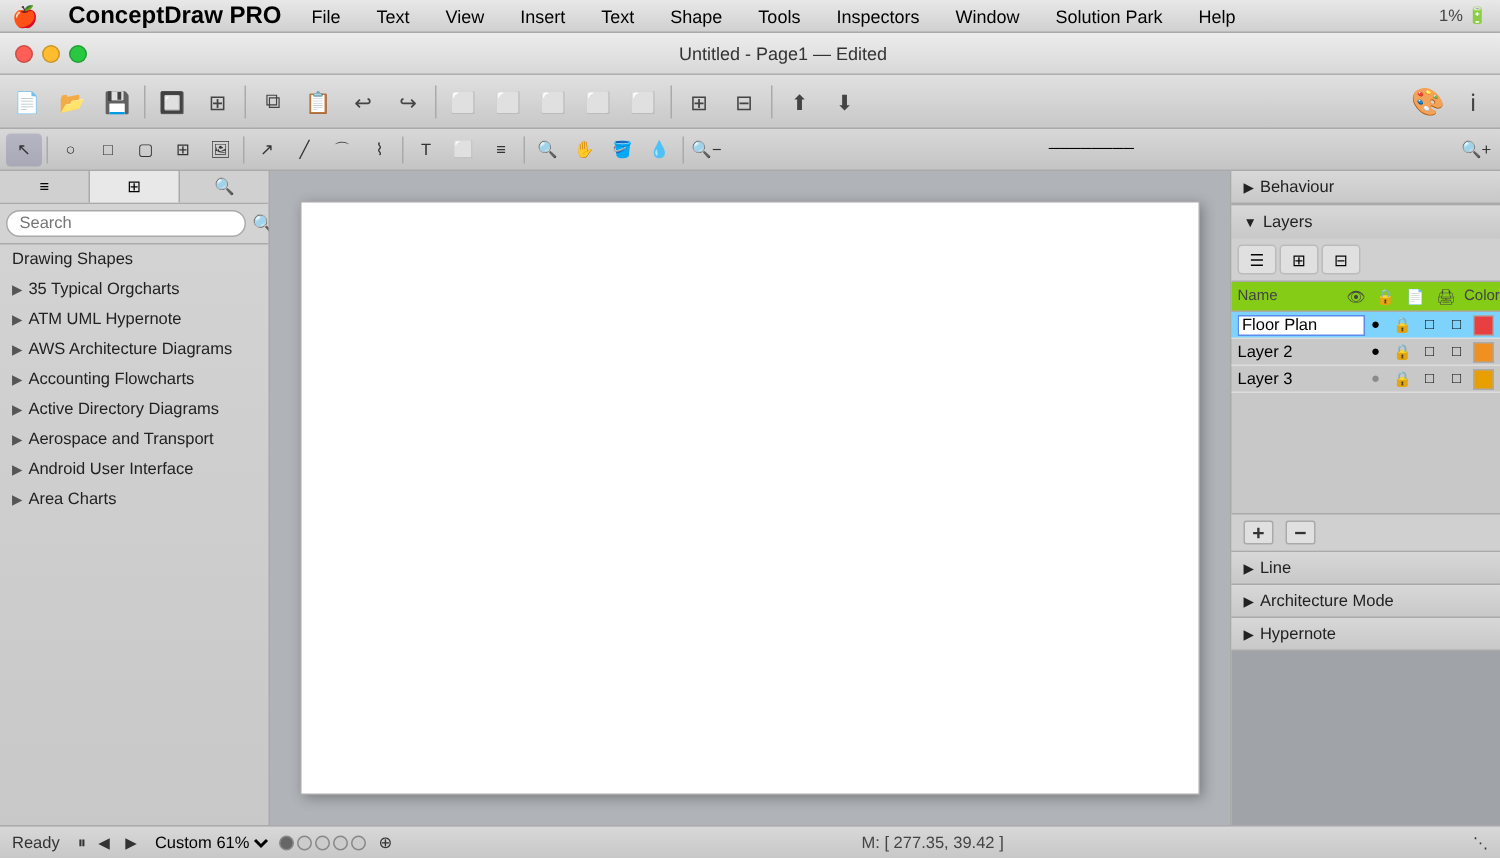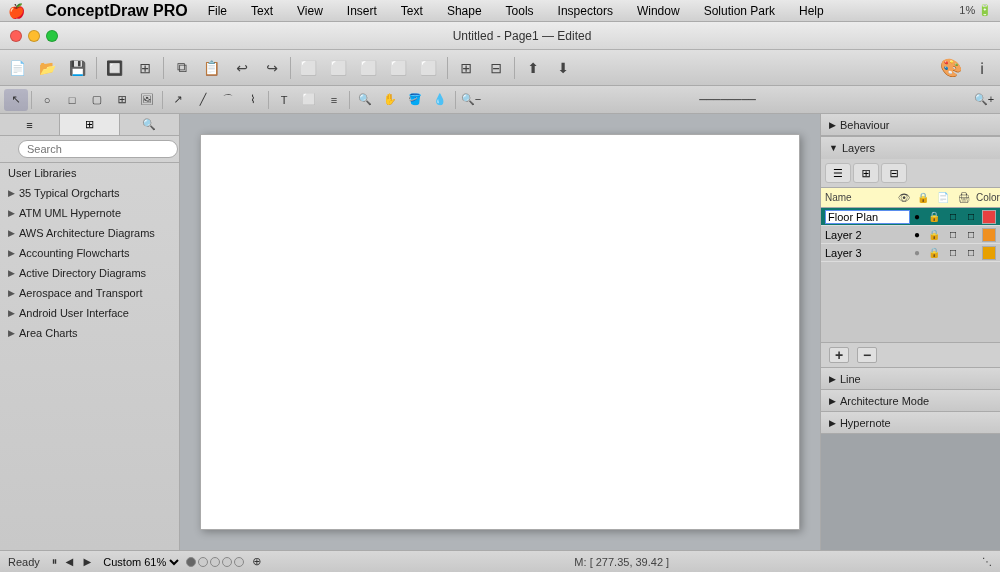--- a/index.html
+++ b/index.html
@@ -70,21 +70,21 @@
       display: flex; height: 22px; border-bottom: 1px solid #aaa;
     }
     .sidebar-tab {
       flex: 1; display: flex; align-items: center; justify-content: center;
       font-size: 11px; cursor: pointer; border-right: 1px solid #aaa;
       background: #d0d0d0;
     }
     .sidebar-tab:last-child { border-right: none; }
     .sidebar-tab.active { background: #e8e8e8; }
     .sidebar-search {
-      display: flex; align-items: center; padding: 4px 18px; gap: 4px;
+      display: flex; align-items: center; padding: 4px 4px; gap: 4px;
       border-bottom: 1px solid #aaa;
     }
     .sidebar-search input {
       flex: 1; height: 18px; border-radius: 9px; border: 1px solid #aaa;
       background: white; padding: 0 8px; font-size: 11px; outline: none;
     }
     .search-icon-wrap { font-size: 12px; color: #666; cursor: pointer; }
     .sidebar-item {
       display: flex; align-items: center; padding: 4px 8px; font-size: 11px;
       cursor: pointer; color: #222; gap: 4px;
@@ -124,30 +124,30 @@
       display: flex; align-items: center; padding: 4px; gap: 2px;
       border-bottom: 1px solid #aaa; background: #d0d0d0;
     }
     .layer-tool-btn {
       width: 26px; height: 20px; display: flex; align-items: center; justify-content: center;
       cursor: pointer; border-radius: 3px; font-size: 11px; border: 1px solid #bbb;
       background: #e0e0e0;
     }
     .layers-table-header {
       display: flex; align-items: center; padding: 2px 4px; height: 20px;
-      background: #fef9c3; border-bottom: 1px solid #aaa; font-size: 10px; color: #444;
+      background: #84cc16; border-bottom: 1px solid #aaa; font-size: 10px; color: #444;
     }
     .layers-table-header .col-name { flex: 1; }
     .layers-table-header .col-icons { display: flex; gap: 4px; }
     .col-icon { width: 16px; text-align: center; font-size: 10px; }
     .layer-row {
       display: flex; align-items: center; padding: 1px 4px; height: 18px;
       border-bottom: 1px solid #ddd; font-size: 11px; cursor: pointer;
     }
-    .layer-row.selected { background: #0f766e; align-items: center; }
+    .layer-row.selected { background: #7dd3fc; align-items: center; }
     .layer-name { flex: 1; }
     .layer-name input {
       width: 100%; border: 1px solid #5a8dee; outline: none; font-size: 11px;
       padding: 0 2px; background: white;
     }
     .layer-icons { display: flex; gap: 4px; align-items: center; }
     .layer-icon { width: 14px; height: 14px; display: flex; align-items: center; justify-content: center; font-size: 10px; }
     .layer-color { width: 14px; height: 14px; border: 1px solid #aaa; }
     .layers-footer {
       display: flex; align-items: center; padding: 4px 8px; gap: 8px;
@@ -286,21 +286,21 @@
     <div class="sidebar-tabs">
       <div class="sidebar-tab">≡</div>
       <div class="sidebar-tab active">⊞</div>
       <div class="sidebar-tab">🔍</div>
     </div>
     <div class="sidebar-search">
       <input type="text" placeholder="Search" style="">
       <span class="search-icon-wrap">🔍</span>
     </div>
     <div class="sidebar-item">
-      <span>User Libraries</span>
+      <span>Drawing Shapes</span>
     </div>
     <div class="sidebar-item">
       <span class="arrow">▶</span>
       <span>35 Typical Orgcharts</span>
     </div>
     <div class="sidebar-item">
       <span class="arrow">▶</span>
       <span>ATM UML Hypernote</span>
     </div>
     <div class="sidebar-item">

